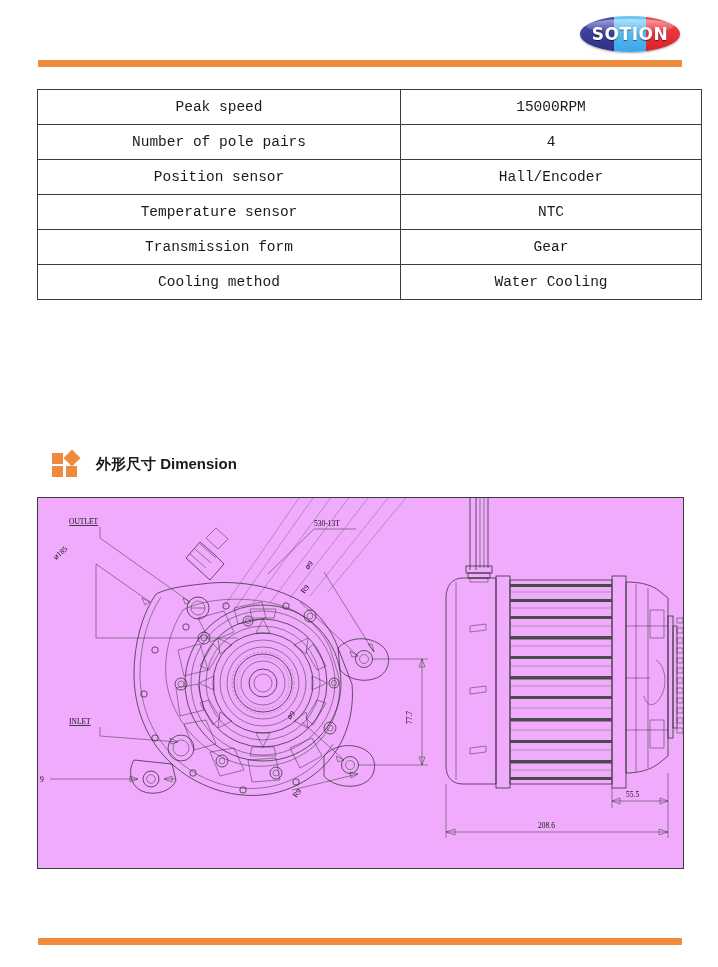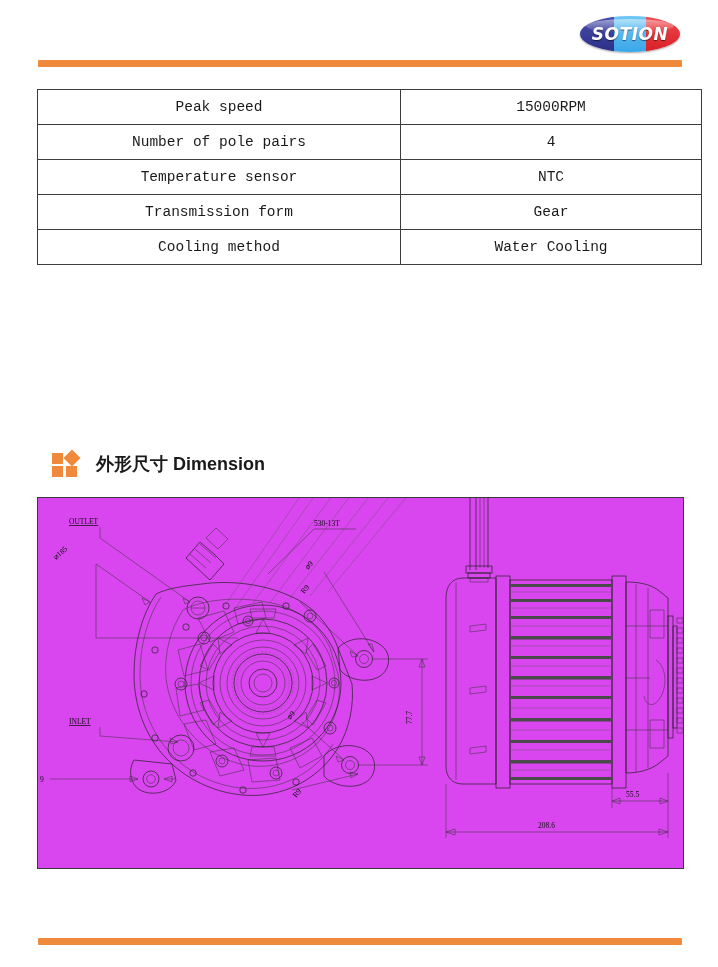--- a/index.html
+++ b/index.html
@@ -58,21 +58,20 @@
   .logo-text {
     position: absolute;
     left: 0; top: 0;
     width: 100%; height: 100%;
     display: flex;
     align-items: center;
     justify-content: center;
     color: #ffffff;
     font-family: "DejaVu Sans", sans-serif;
     font-weight: bold;
-    font-style: italic;
     font-size: 17px;
     letter-spacing: 0.5px;
     text-shadow: 0 1px 1px rgba(0,0,0,0.55);
   }
 
   .rule-top {
     position: absolute;
     left: 38px;
     top: 60px;
     width: 644px;
@@ -133,36 +132,36 @@
   }
   .sq.tl { left: 0;  top: 2px; }
   .sq.bl { left: 0;  top: 15px; }
   .sq.br { left: 14px; top: 15px; }
   .sq.tr {
     left: 14px; top: 1px;
     transform: rotate(45deg);
     width: 12px; height: 12px;
   }
   .section-title {
-    font-size: 18px;
+    font-size: 15px;
     font-weight: bold;
     color: #1a1a1a;
     font-family: "Liberation Sans", sans-serif;
     white-space: nowrap;
   }
 
   
   .drawing-frame {
     position: absolute;
     left: 37px;
     top: 497px;
     width: 645px;
     height: 370px;
     border: 1.4px solid #3a3a3a;
-    background: #d946ef;
+    background: #f0abfc;
     overflow: hidden;
   }
   .drawing-frame svg {
     display: block;
   }
   .cad { fill: none; stroke: #222; stroke-width: 0.7; }
   .cad-thin { fill: none; stroke: #333; stroke-width: 0.5; }
   .cad-hair { fill: none; stroke: #555; stroke-width: 0.38; }
   .dim { fill: none; stroke: #333; stroke-width: 0.5; }
   .cad-txt {
@@ -197,20 +196,24 @@
 
 <table class="spec-table">
   <tbody id="spec-body">
       <tr>
         <td class="param">Peak speed</td>
         <td class="value">15000RPM</td>
       </tr>
       <tr>
         <td class="param">Number of pole pairs</td>
         <td class="value">4</td>
+      </tr>
+      <tr>
+        <td class="param">Position sensor</td>
+        <td class="value">Hall/Encoder</td>
       </tr>
       <tr>
         <td class="param">Temperature sensor</td>
         <td class="value">NTC</td>
       </tr>
       <tr>
         <td class="param">Transmission form</td>
         <td class="value">Gear</td>
       </tr>
       <tr>

